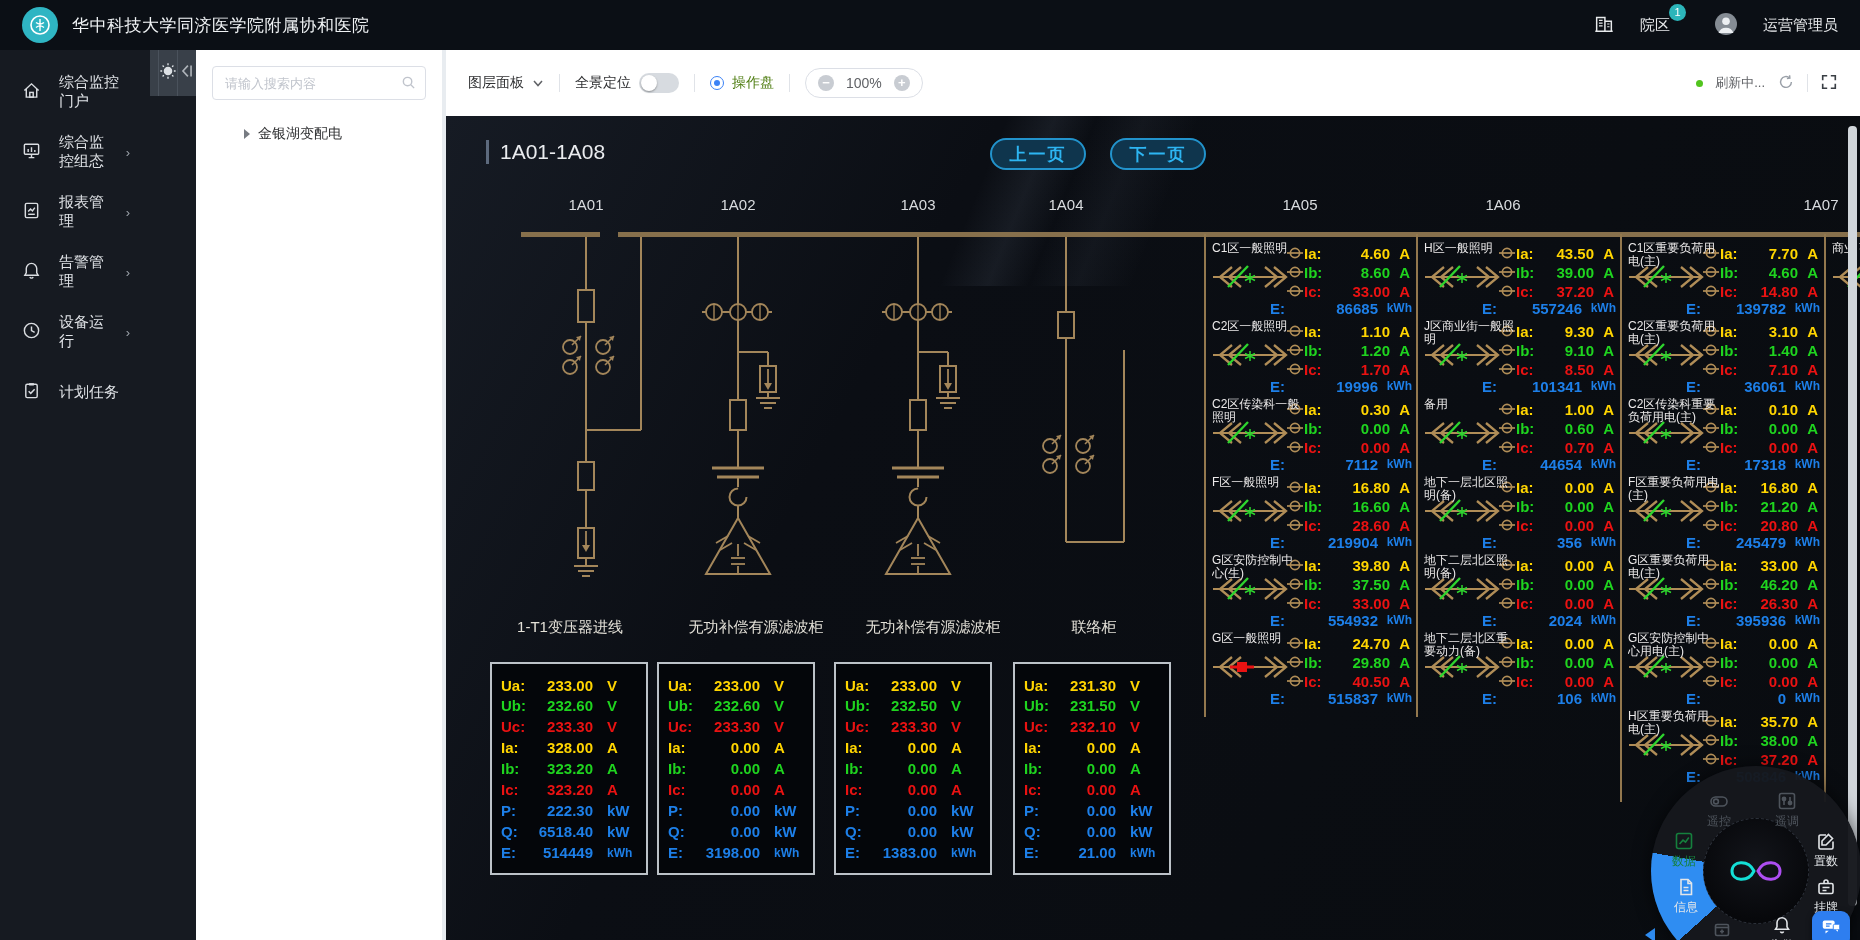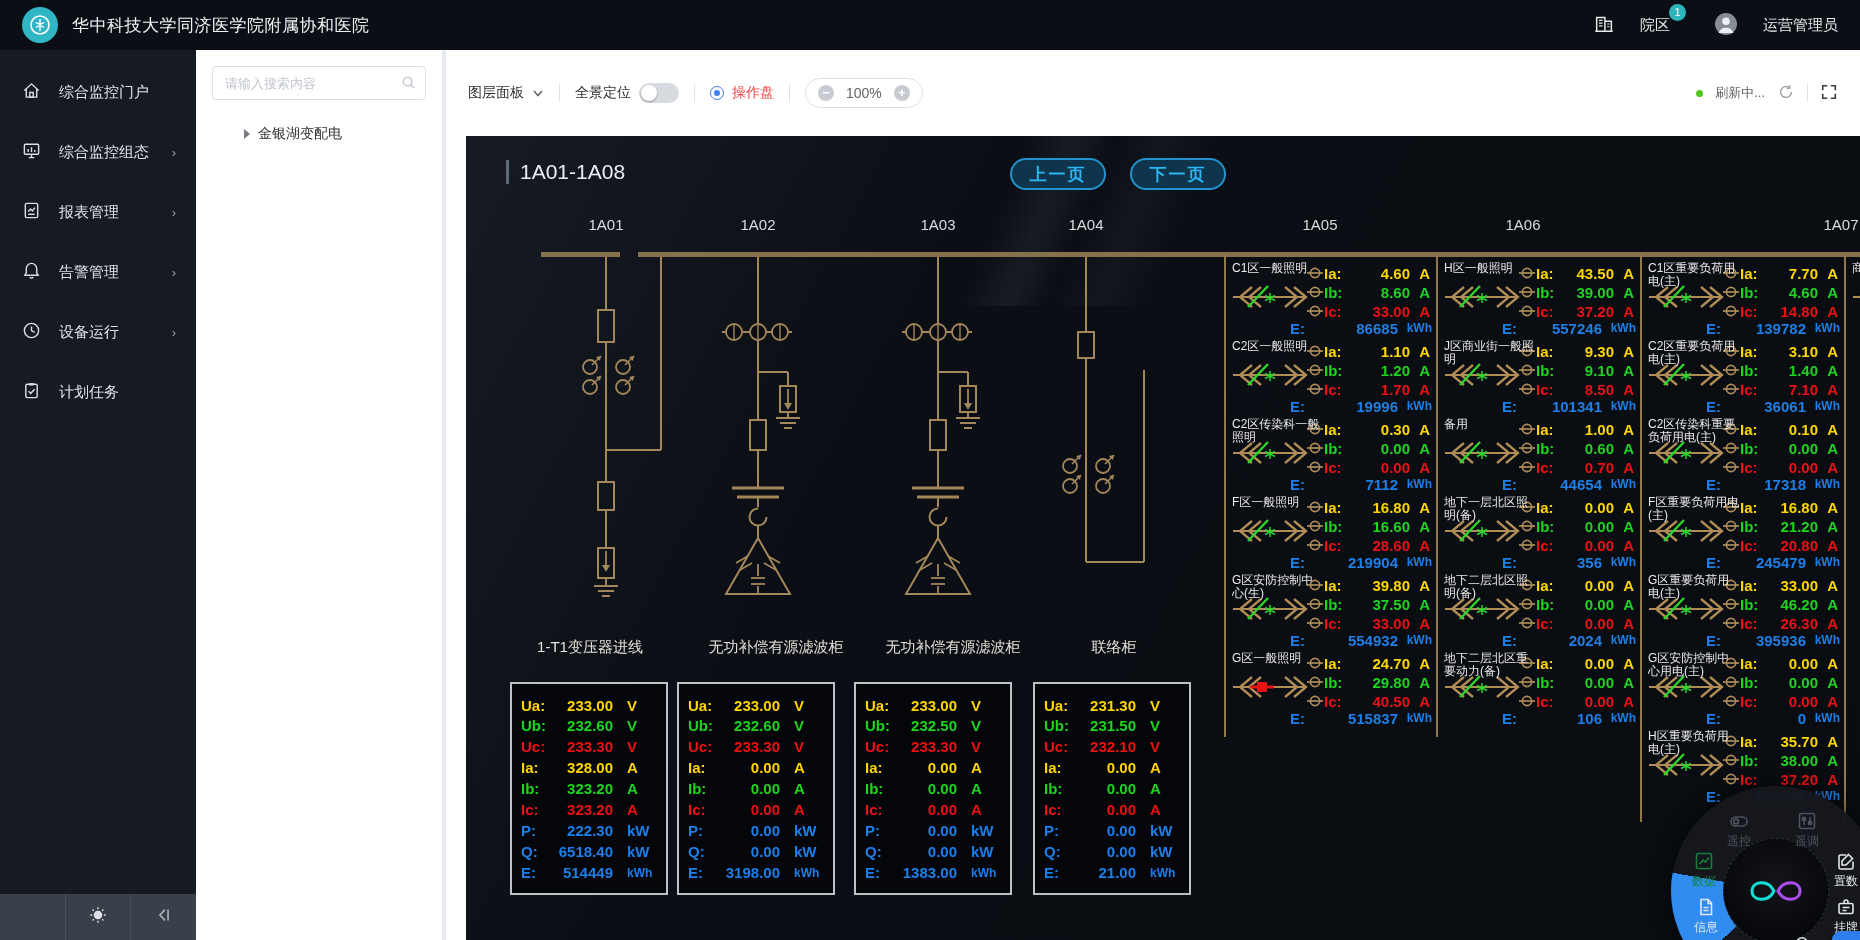--- a/index.html
+++ b/index.html
@@ -10,21 +10,21 @@
   .topbar{height:50px;flex:0 0 50px;background:#0b0f15;display:flex;align-items:center;padding:0 22px;gap:14px;box-sizing:border-box;}
   .logo{width:36px;height:36px;border-radius:50%;background:#2fb5c3;display:flex;align-items:center;justify-content:center;flex:0 0 36px;}
   .app-title{color:#f0f3f5;font-size:17px;letter-spacing:.5px;}
   .header-right{margin-left:auto;display:flex;align-items:center;gap:44px;color:#e8eaec;font-size:15px;}
   .hbtn{display:flex;align-items:center;gap:25px;position:relative;cursor:pointer;}
   .badge{position:absolute;top:-9px;right:-16px;width:17px;height:17px;border-radius:50%;background:#2cb5ba;color:#fff;font-size:11px;display:flex;align-items:center;justify-content:center;}
 
   .content{flex:1;display:flex;min-height:0;}
 
   
-  .sidebar{width:196px;flex:0 0 196px;background:#161a21;display:flex;flex-direction:column;color:#dfe2e6;}
+  .sidebar{width:196px;flex:0 0 196px;background:#161a21;display:flex;flex-direction:row;color:#dfe2e6;}
   .side-menu{flex:1;padding-top:12px;}
   .side-item{height:60px;display:flex;align-items:center;padding:0 20px 0 22px;gap:18px;font-size:15px;cursor:pointer;}
   .side-item .chev{margin-left:auto;color:#9aa0a8;font-size:13px;}
   .sidebar-footer{height:46px;flex:0 0 46px;background:#394049;display:flex;}
   .sidebar-footer .cell{flex:1;display:flex;align-items:center;justify-content:center;border-left:1px solid #4a525c;cursor:pointer;}
   .sidebar-footer .cell:first-child{border-left:none;}
 
   
   .tree-panel{width:250px;flex:0 0 250px;background:#ffffff;display:flex;flex-direction:column;border-right:4px solid #e8ecf0;box-sizing:border-box;}
   .tabs{display:flex;height:46px;margin-top:8px;}
@@ -34,35 +34,35 @@
   .search-input{width:100%;box-sizing:border-box;height:34px;border:1px solid #dcdfe6;border-radius:4px;padding:0 32px 0 12px;font-size:13px;color:#333;outline:none;}
   .search-input::placeholder{color:#c0c4cc;}
   .search-icon{position:absolute;right:10px;top:9px;}
   .tree{padding:8px 0;font-size:14px;color:#303133;}
   .tree-node{display:flex;align-items:center;height:32px;cursor:pointer;}
   .caret-exp{width:0;height:0;border-left:5px solid transparent;border-right:5px solid transparent;border-top:6px solid #5c6066;margin-right:8px;}
   .caret-col{width:0;height:0;border-top:5px solid transparent;border-bottom:5px solid transparent;border-left:6px solid #777b82;margin-right:8px;}
 
   
   .main{flex:1;display:flex;flex-direction:column;min-width:0;background:#fff;}
-  .toolbar{height:54px;flex:0 0 54px;display:flex;align-items:center;padding:16px 22px;gap:15px;font-size:14px;color:#303133;background:#fff;}
+  .toolbar{height:54px;flex:0 0 54px;display:flex;align-items:center;padding:6px 22px;gap:15px;font-size:14px;color:#303133;background:#fff;}
   .tdiv{width:1px;height:18px;background:#e0e3e8;}
   .titem{display:flex;align-items:center;gap:8px;cursor:pointer;}
   .toggle{width:40px;height:20px;border-radius:10px;background:#d7dbe0;position:relative;cursor:pointer;}
   .toggle::after{content:"";width:16px;height:16px;background:#fff;border-radius:50%;position:absolute;left:2px;top:2px;box-shadow:0 1px 2px rgba(0,0,0,.35);}
   .radio{width:14px;height:14px;border:1.5px solid #3b82f6;border-radius:50%;display:inline-flex;align-items:center;justify-content:center;box-sizing:border-box;}
   .radio::after{content:"";width:6px;height:6px;border-radius:50%;background:#3b82f6;}
-  .blue{color:#ef4444;}
+  .blue{color:#4d7c0f;}
   .zoomctl{display:flex;align-items:center;gap:12px;border:1px solid #dcdfe6;border-radius:16px;height:30px;padding:0 12px;color:#606266;box-sizing:border-box;}
   .circle-btn{width:16px;height:16px;border-radius:50%;background:#c8ccd2;color:#fff;display:flex;align-items:center;justify-content:center;font-size:13px;line-height:14px;cursor:pointer;font-weight:bold;}
   .toolbar-right{margin-left:auto;display:flex;align-items:center;gap:12px;font-size:13px;color:#606266;}
   .gdot{width:7px;height:7px;border-radius:50%;background:#52c41e;}
 
   
-  .canvas{flex:1;position:relative;overflow:hidden;background:linear-gradient(118deg,#161b24 0%,#0b0e14 30%,#090c10 100%);margin-left:20px;}
+  .canvas{flex:1;position:relative;overflow:hidden;background:linear-gradient(118deg,#161b24 0%,#0b0e14 30%,#090c10 100%);}
   .streak{position:absolute;left:300px;top:0;width:620px;height:170px;pointer-events:none;
     background:linear-gradient(112deg,transparent 38%,rgba(170,190,220,.08) 45%,transparent 51%,rgba(170,190,220,.05) 58%,transparent 66%);}
   .page-title{position:absolute;left:40px;top:24px;display:flex;align-items:center;gap:11px;color:#eaecef;font-size:21px;}
   .title-bar{width:3px;height:24px;background:#5d6a7d;}
   .pg-btn{position:absolute;top:22px;width:96px;height:32px;border-radius:17px;background:#0f354d;border:2px solid #2293cc;color:#2db5f2;font-size:17px;font-weight:bold;display:flex;align-items:center;justify-content:center;cursor:pointer;letter-spacing:2px;box-sizing:border-box;}
   .bus-label{position:absolute;top:80px;transform:translateX(-50%);color:#d9dcdf;font-size:15px;}
   .bus-seg{position:absolute;top:116px;height:5px;background:#87704c;}
   .cab-label{position:absolute;top:502px;width:190px;transform:translateX(-50%);text-align:center;color:#e4e1d8;font-size:15px;}
 
   

